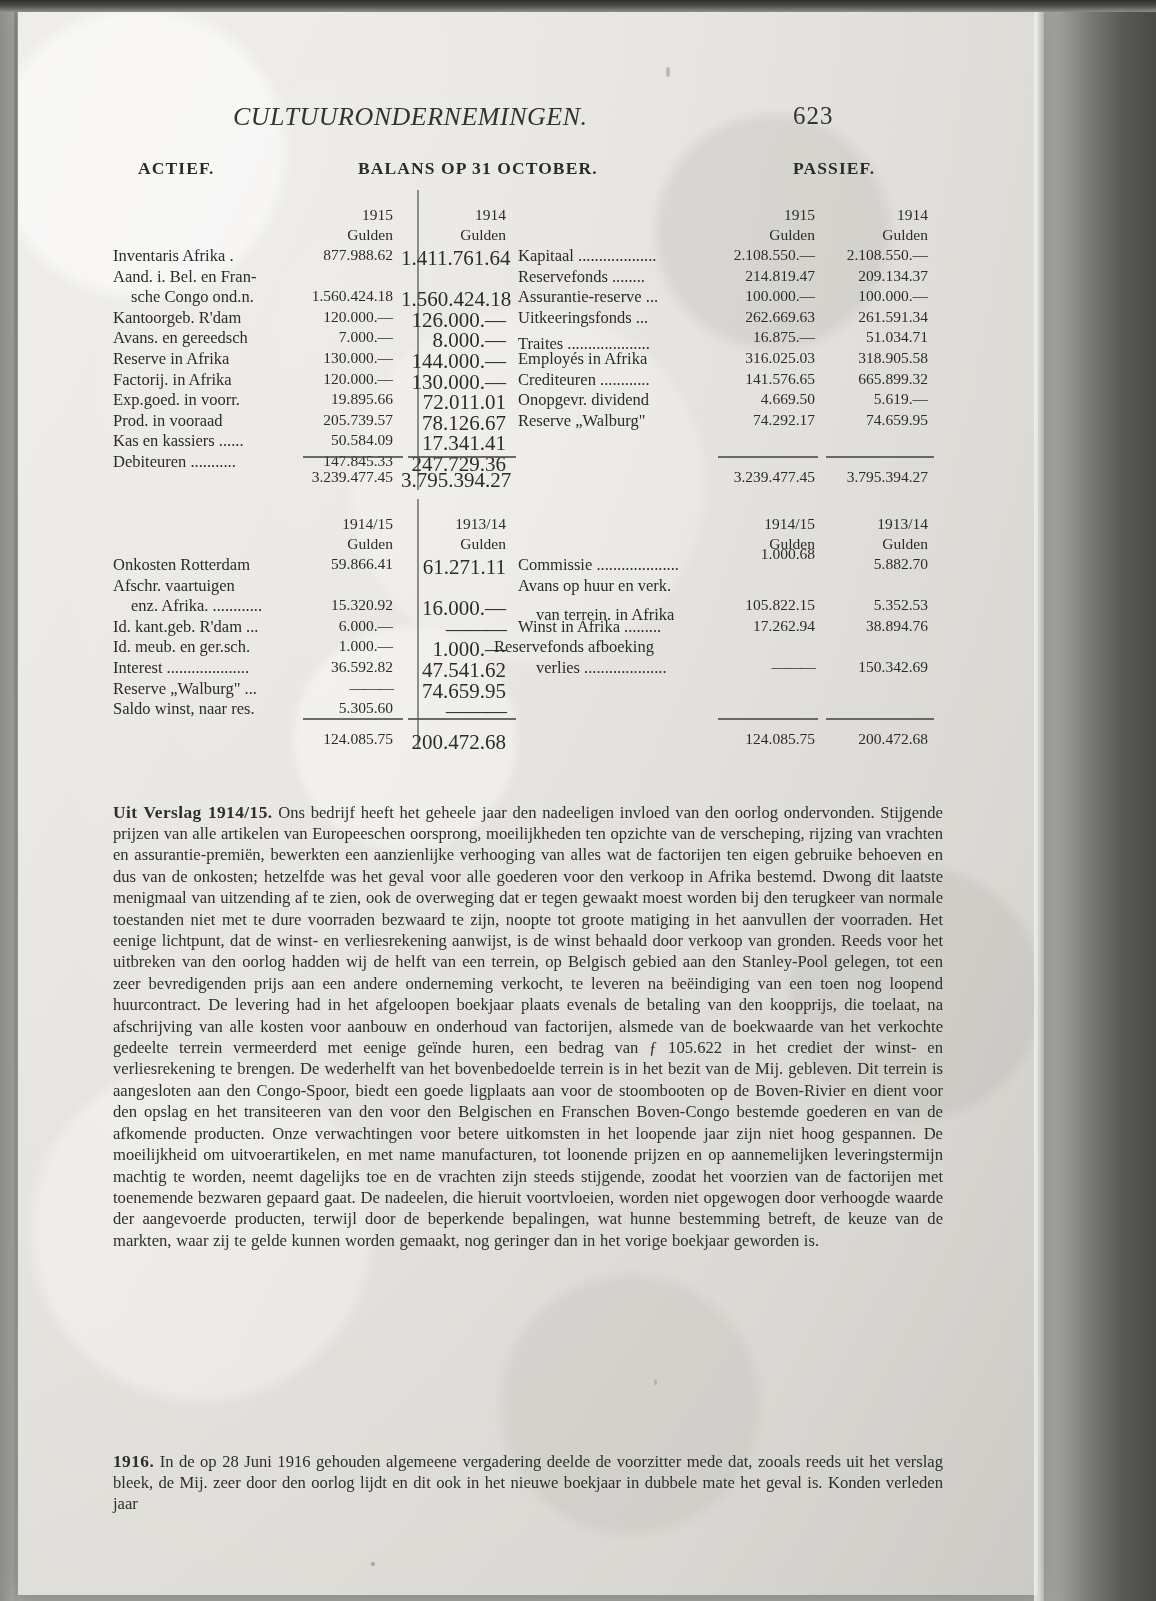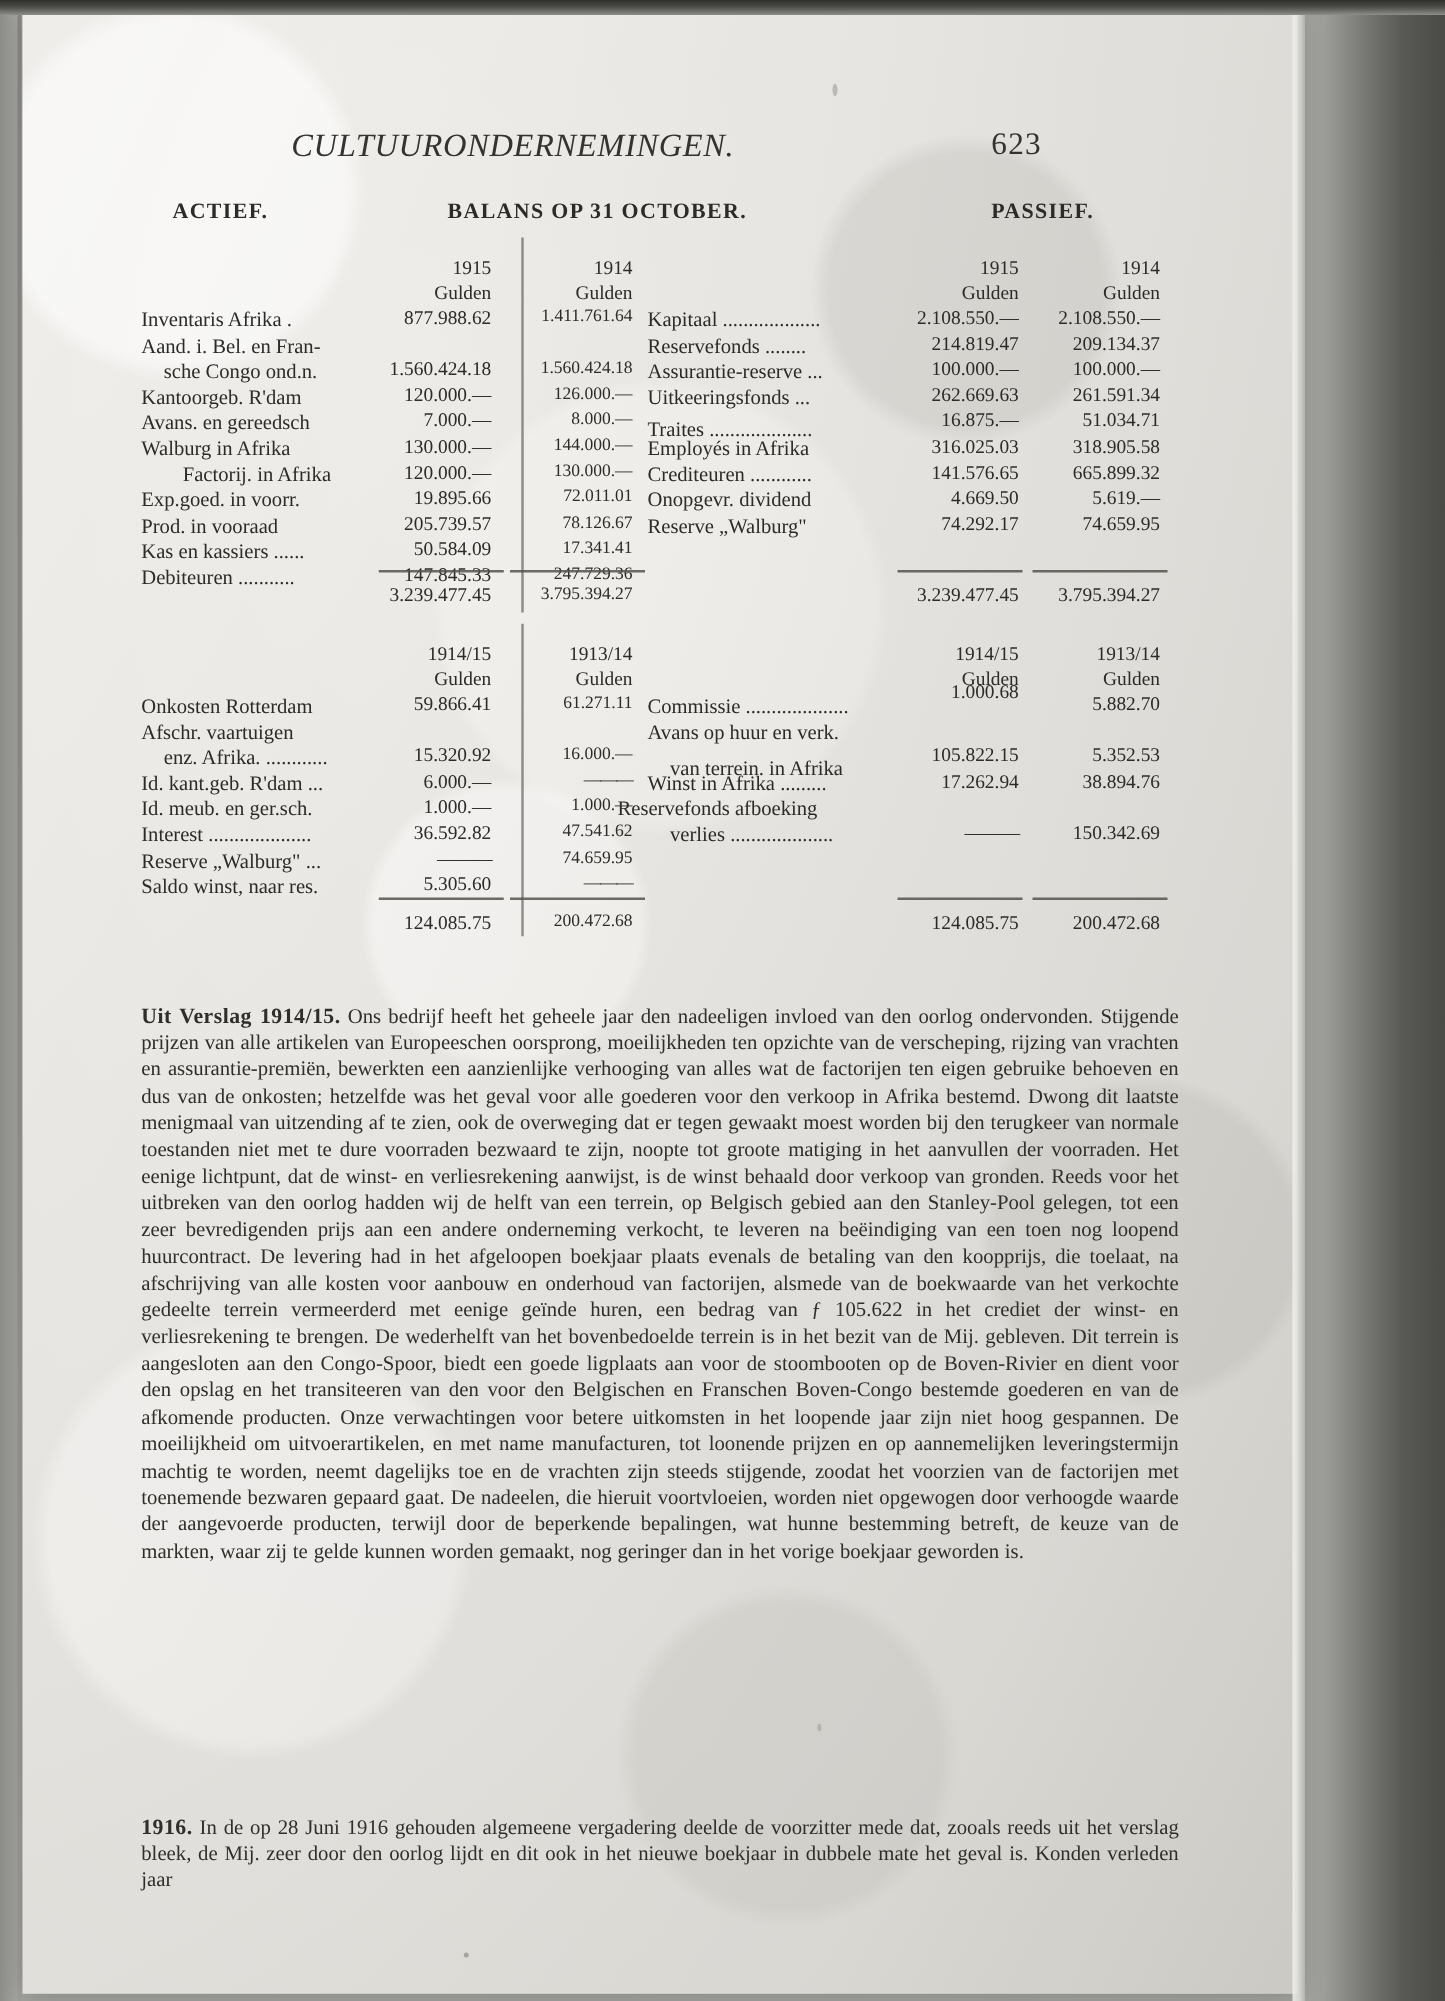--- a/index.html
+++ b/index.html
@@ -104,21 +104,21 @@
   }
   .cap.left{left:120px;}
   .cap.center{left:340px;}
   .cap.right{left:775px;}
 
   .grid{position:relative;}
 
   
   .lbl-l   {position:absolute;left:95px;width:185px;font-size:16.5px;white-space:nowrap;}
   .num-l1  {position:absolute;left:280px;width:95px;text-align:right;font-size:15.5px;}
-  .num-l2  {position:absolute;left:383px;width:105px;text-align:right;font-size:14px;}
+  .num-l2  {position:absolute;left:383px;width:105px;text-align:right;font-size:21px;}
 
   .lbl-r   {position:absolute;left:500px;width:195px;font-size:16.5px;white-space:nowrap;}
   .num-r1  {position:absolute;left:697px;width:100px;text-align:right;font-size:15.5px;}
   .num-r2  {position:absolute;left:805px;width:105px;text-align:right;font-size:15.5px;}
 
   .hdr{font-size:15.5px;}
   .dash{letter-spacing:-1px;}
 
   
   .vrule{
@@ -188,24 +188,24 @@
             <div class="lbl-l" style="top: 82.6px; left: 95px;">Aand. i. Bel. en Fran-</div>
             <div class="lbl-l" style="top: 103.2px; left: 113px;">sche Congo ond.n.</div>
             <div class="num-l1" style="top: 103.2px;">1.560.424.18</div>
             <div class="num-l2" style="top: 103.2px;">1.560.424.18</div>
             <div class="lbl-l" style="top: 123.8px; left: 95px;">Kantoorgeb.  R'dam</div>
             <div class="num-l1" style="top: 123.8px;">120.000.—</div>
             <div class="num-l2" style="top: 123.8px;">126.000.—</div>
             <div class="lbl-l" style="top: 144.4px; left: 95px;">Avans. en gereedsch</div>
             <div class="num-l1" style="top: 144.4px;">7.000.—</div>
             <div class="num-l2" style="top: 144.4px;">8.000.—</div>
-            <div class="lbl-l" style="top: 165px; left: 95px;">Walburg in Afrika</div>
+            <div class="lbl-l" style="top: 165px; left: 95px;">Reserve in Afrika</div>
             <div class="num-l1" style="top: 165px;">130.000.—</div>
             <div class="num-l2" style="top: 165px;">144.000.—</div>
-            <div class="lbl-l" style="top: 185.6px; left: 95px; text-align: center;">Factorij. in Afrika</div>
+            <div class="lbl-l" style="top: 185.6px; left: 95px;">Factorij. in Afrika</div>
             <div class="num-l1" style="top: 185.6px;">120.000.—</div>
             <div class="num-l2" style="top: 185.6px;">130.000.—</div>
             <div class="lbl-l" style="top: 206.2px; left: 95px;">Exp.goed. in voorr.</div>
             <div class="num-l1" style="top: 206.2px;">19.895.66</div>
             <div class="num-l2" style="top: 206.2px;">72.011.01</div>
             <div class="lbl-l" style="top: 226.8px; left: 95px;">Prod.  in  vooraad</div>
             <div class="num-l1" style="top: 226.8px;">205.739.57</div>
             <div class="num-l2" style="top: 226.8px;">78.126.67</div>
             <div class="lbl-l" style="top: 247.4px; left: 95px;">Kas en kassiers ......</div>
             <div class="num-l1" style="top: 247.4px;">50.584.09</div>

